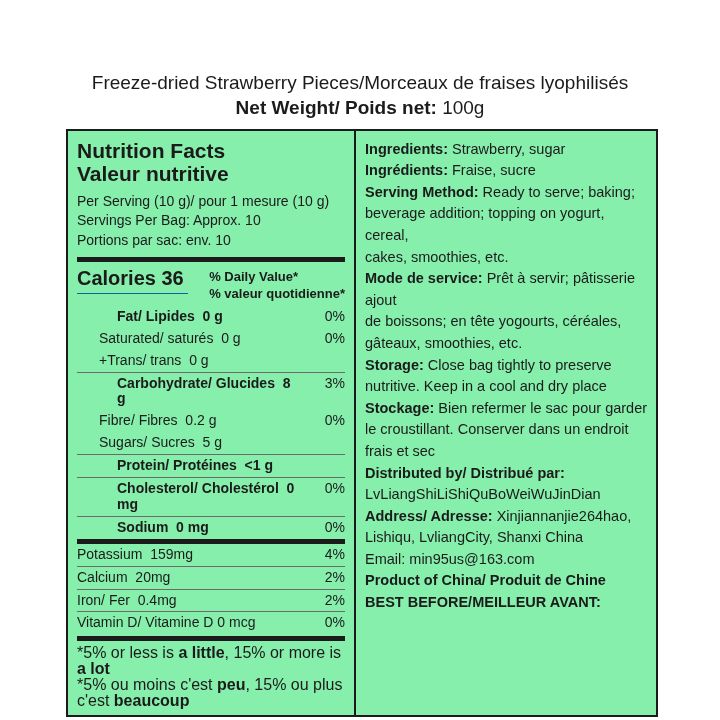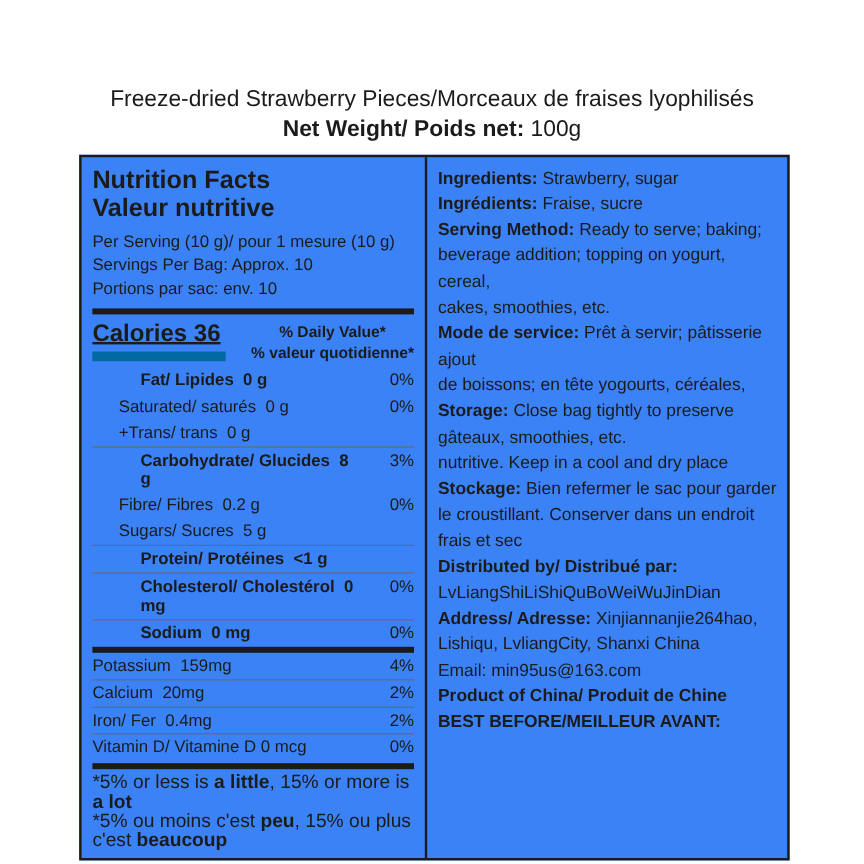--- a/index.html
+++ b/index.html
@@ -12,36 +12,36 @@
   .sheet{width:720px;height:650px;box-sizing:border-box;padding-top:72px;}
   .title{
     text-align:center;font-size:19px;line-height:1.2;color:#1b1b1b;
   }
   .subtitle{
     text-align:center;font-size:19px;line-height:1.2;margin-top:2px;
   }
   .b{font-weight:bold;}
   .label-box{
     margin:9px 0 0 66px;width:592px;box-sizing:border-box;
-    border:2.5px solid #1b1b1b;display:flex;align-items:stretch;background:#3b82f6;
+    border:2.5px solid #1b1b1b;display:flex;align-items:stretch;background:#86efac;
   }
   
   .nf-panel{
     width:286px;box-sizing:border-box;flex:0 0 286px;
     padding:8px 9px 6px 9px;
   }
   .nf-heading{font-size:21px;font-weight:bold;line-height:1.1;letter-spacing:0;}
   .nf-serving{margin-top:7px;font-size:14px;line-height:19.5px;}
   .bar{background:#1b1b1b;height:5px;border:none;margin:7px 0 0 0;}
   .nf-cal{display:flex;justify-content:space-between;align-items:flex-start;margin-top:6px;}
   .cal{
     font-size:20px;font-weight:bold;line-height:1.05;
-    border-bottom:8px solid #0369a1;padding:0 4px 4px 0;text-decoration:underline;
+    border-bottom:1px solid #0369a1;padding:0 4px 4px 0;
   }
-  .dv{font-size:13px;font-weight:bold;text-align:center;line-height:1.25;padding-top:1px;}
+  .dv{font-size:13px;font-weight:bold;text-align:left;line-height:1.25;padding-top:1px;}
   .rows{margin-top:4px;}
   .row{
     display:flex;justify-content:space-between;align-items:baseline;
     font-size:14px;line-height:15.9px;padding:3px 0;
   }
   .row .lab{white-space:pre-wrap;}
   .row.bold .lab{font-weight:bold;padding-left:40px;}
   .row.ind .lab{padding-left:22px;}
   .row.sep-thin{border-top:1.5px solid #6a6a6a;gap:23px;}
   .row.sep-thick{border-top:5px solid #1b1b1b;}
@@ -152,22 +152,22 @@
     </div>
 
     <div class="info-panel" id="info-lines">
         <div class="iline"><span class="b">Ingredients:</span><span> Strawberry, sugar</span></div>
         <div class="iline"><span class="b">Ingrédients:</span><span> Fraise, sucre</span></div>
         <div class="iline"><span class="b">Serving Method:</span><span> Ready to serve; baking;</span></div>
         <div class="iline"><span>beverage addition; topping on yogurt, cereal,</span></div>
         <div class="iline"><span>cakes, smoothies, etc.</span></div>
         <div class="iline"><span class="b">Mode de service:</span><span> Prêt à servir; pâtisserie ajout</span></div>
         <div class="iline"><span>de boissons; en tête yogourts, céréales,</span></div>
+        <div class="iline"><span>gâteaux, smoothies, etc.</span></div>
         <div class="iline"><span class="b">Storage:</span><span> Close bag tightly to preserve</span></div>
-        <div class="iline"><span>gâteaux, smoothies, etc.</span></div>
         <div class="iline"><span>nutritive. Keep in a cool and dry place</span></div>
         <div class="iline"><span class="b">Stockage:</span><span> Bien refermer le sac pour garder</span></div>
         <div class="iline"><span>le croustillant. Conserver dans un endroit</span></div>
         <div class="iline"><span>frais et sec</span></div>
         <div class="iline"><span class="b">Distributed by/ Distribué par:</span></div>
         <div class="iline"><span>LvLiangShiLiShiQuBoWeiWuJinDian</span></div>
         <div class="iline"><span class="b">Address/ Adresse:</span><span> Xinjiannanjie264hao,</span></div>
         <div class="iline"><span>Lishiqu, LvliangCity, Shanxi China</span></div>
         <div class="iline"><span>Email: min95us@163.com</span></div>
         <div class="iline"><span class="b">Product of China/ Produit de Chine</span></div>

